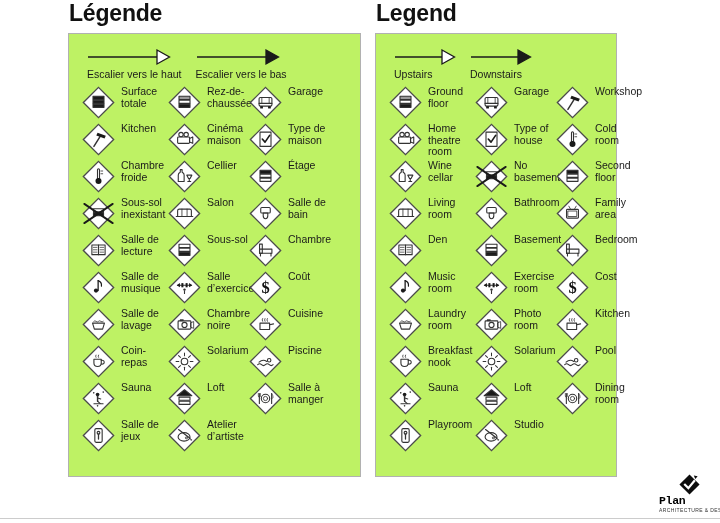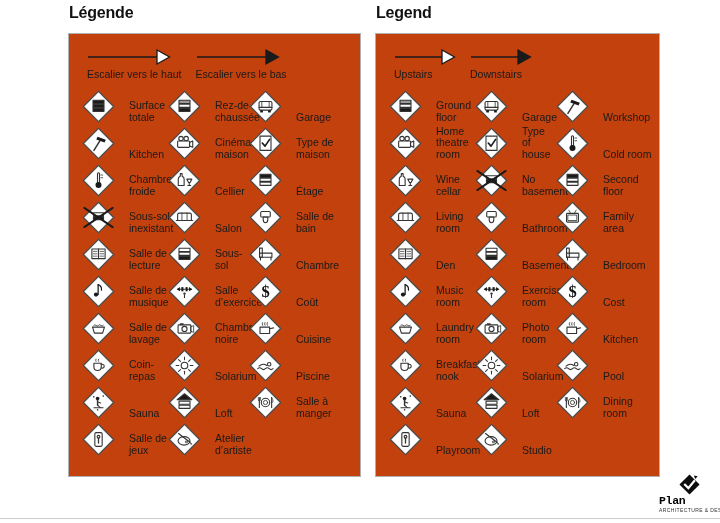--- a/index.html
+++ b/index.html
@@ -5,40 +5,40 @@
   html,body{margin:0;padding:0;}
   body{
     width:720px;height:523px;position:relative;overflow:hidden;
     background:#ffffff;
     font-family:"Liberation Sans","DejaVu Sans",sans-serif;
     color:#1a1a1a;
     -webkit-font-smoothing:antialiased;
   }
   .panel{position:absolute;top:2px;}
   #panel-0{left:68px;width:293px;}
-  #panel-1{left:375px;width:285px;}
+  #panel-1{left:375px;width:242px;}
   .panel-title{
-    margin:0 0 9px 1px;font-size:16px;line-height:22px;font-weight:bold;
+    margin:0 0 9px 1px;font-size:23px;line-height:22px;font-weight:bold;
     letter-spacing:-0.2px;color:#111;
   }
   .panel-box{
     border:1.5px solid #b1b1b1;height:444px;box-sizing:border-box;
-    background:#c2410c;
+    background:#bef264;
   }
   .arrows{display:flex;padding:13px 0 0 18px;}
   .arrow-item{display:flex;flex-direction:column;margin-right:14px;}
   .arrow-label{
     font-size:10.5px;line-height:13px;margin-top:1px;white-space:nowrap;
     color:#1a1a1a;
   }
   .grid{
     display:grid;grid-template-columns:86px 81px auto;
     grid-auto-rows:37px;margin-top:5px;padding-left:13px;
   }
-  .cell{display:flex;align-items:flex-end;gap:8px;}
+  .cell{display:flex;align-items:flex-start;}
   .icon{flex:0 0 auto;display:inline-flex;line-height:0;}
   .cell-label{
     margin-left:6px;font-size:10.5px;line-height:11.5px;max-width:54px;
     color:#1a1a1a;
   }
   .bottom-rule{
     position:absolute;left:0;right:0;top:518px;border-top:1.5px solid #cccccc;
   }
   .logo{
     position:absolute;left:659px;top:473px;width:60px;text-align:center;

